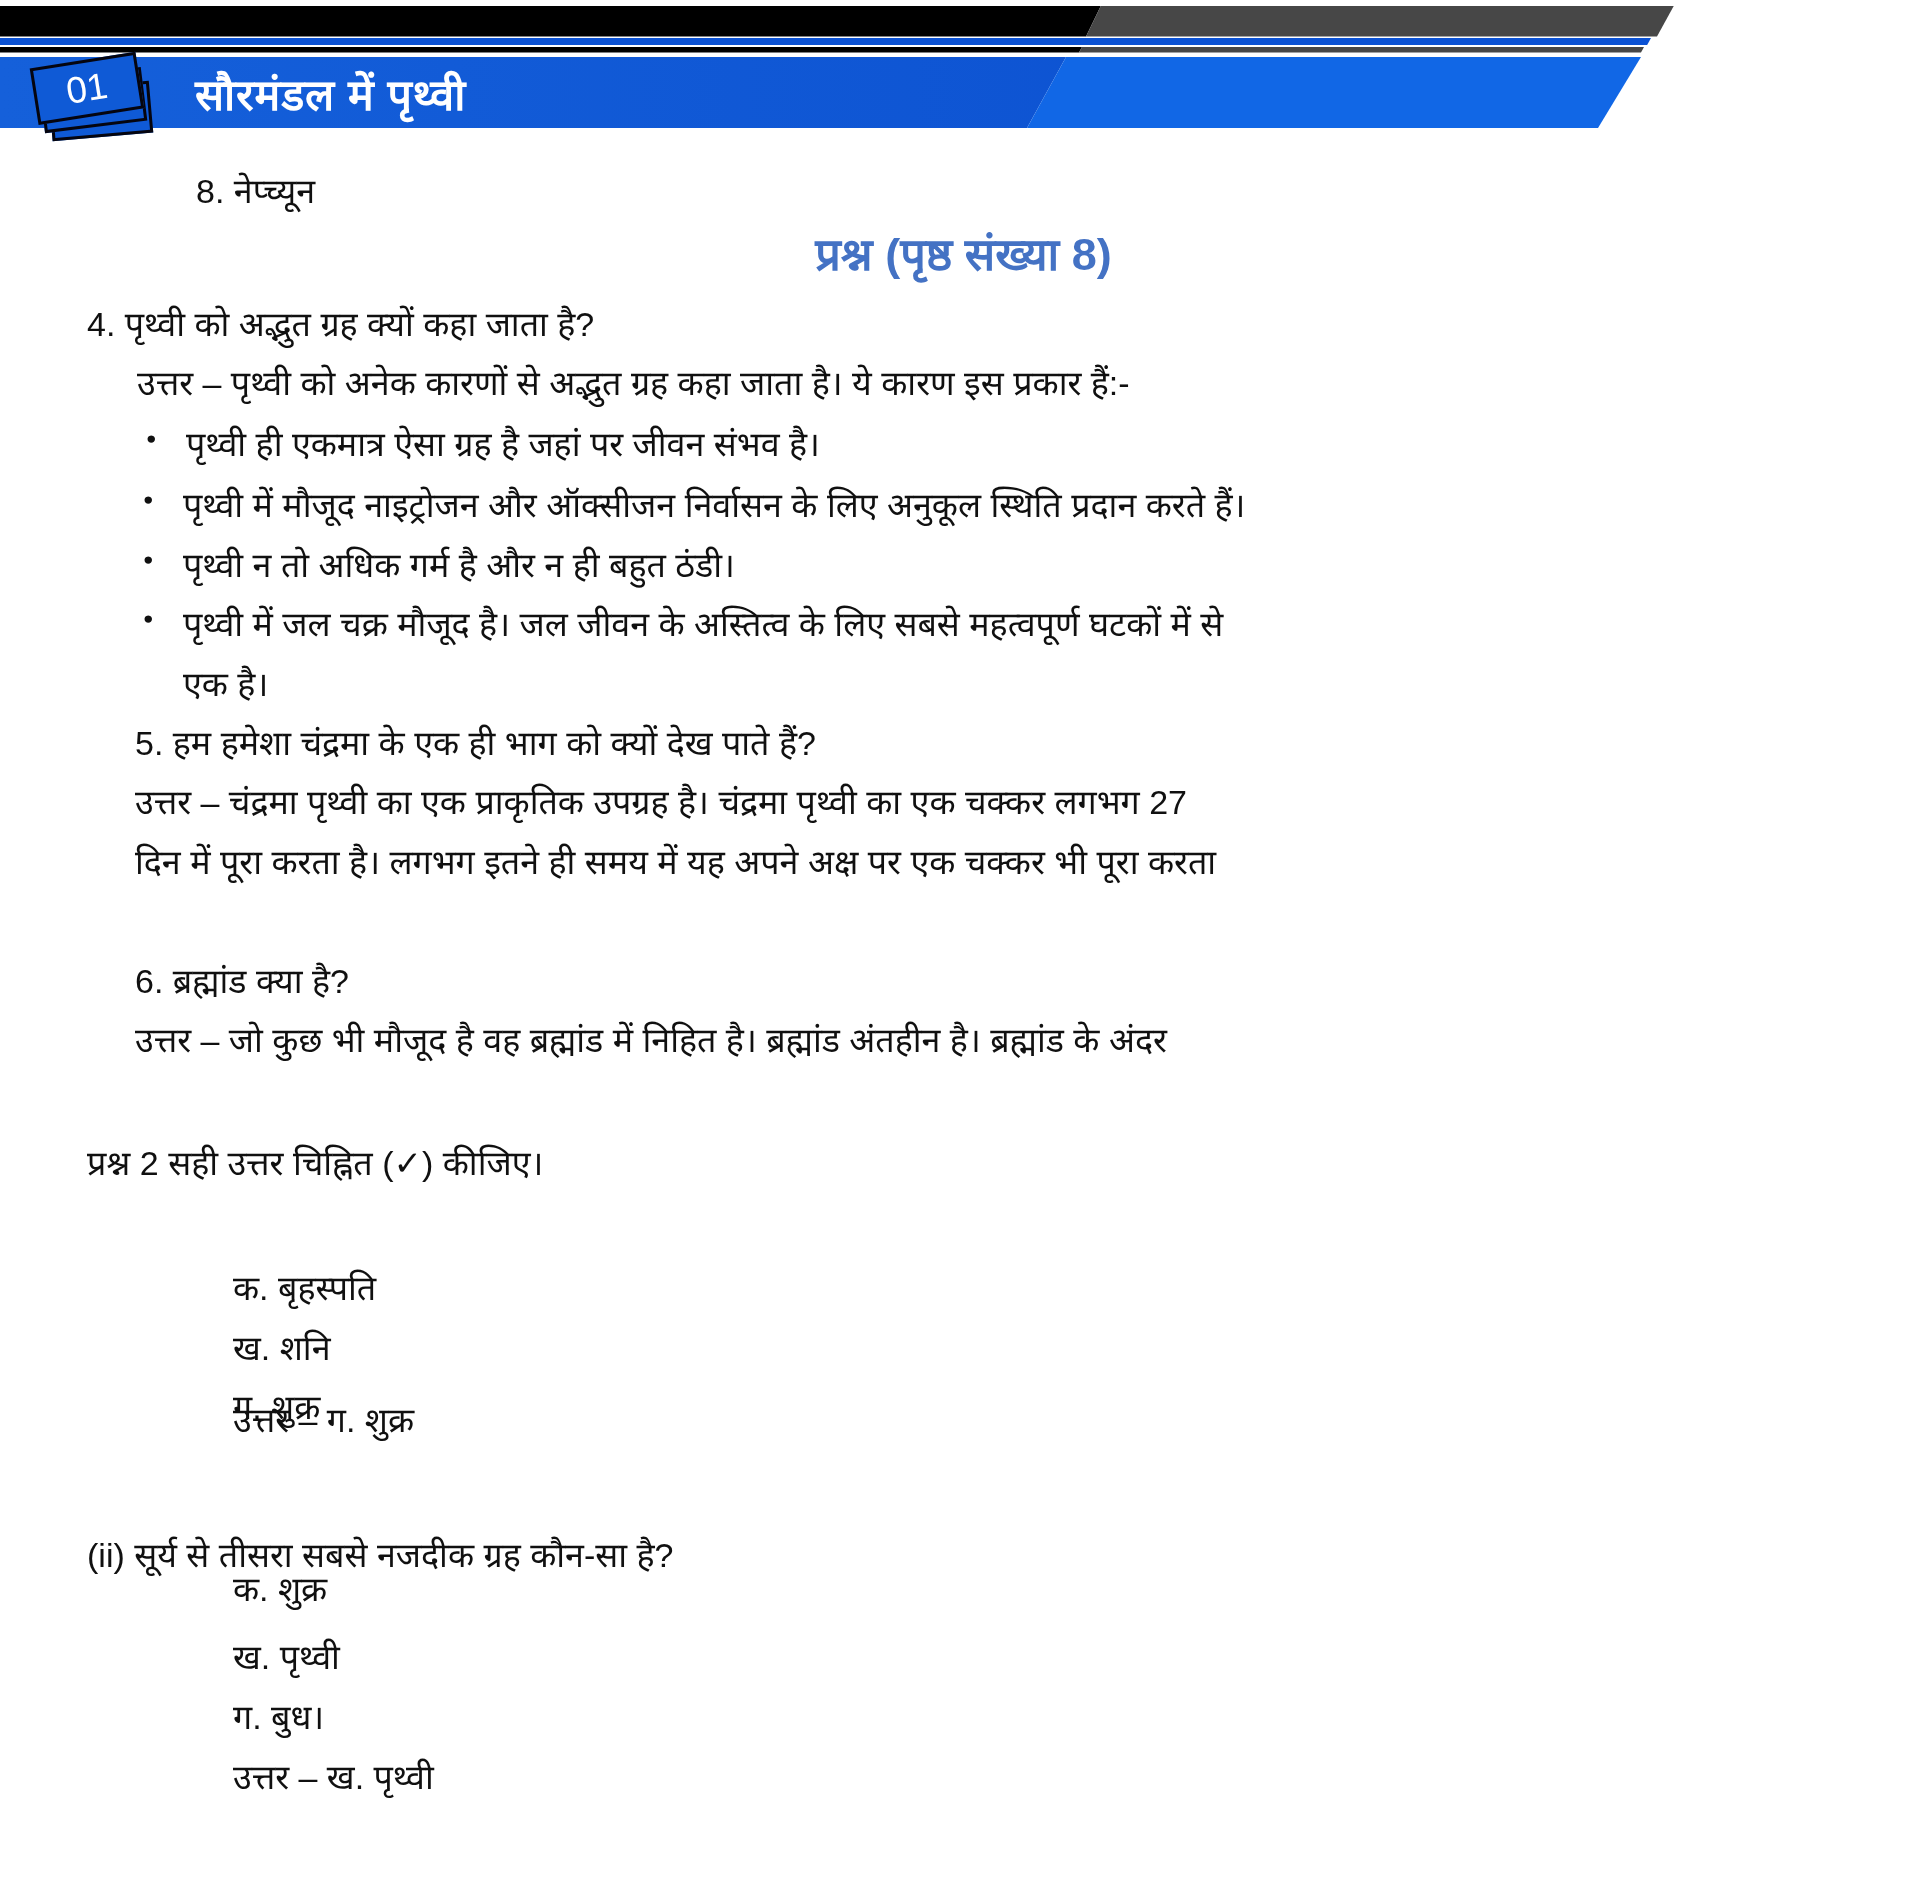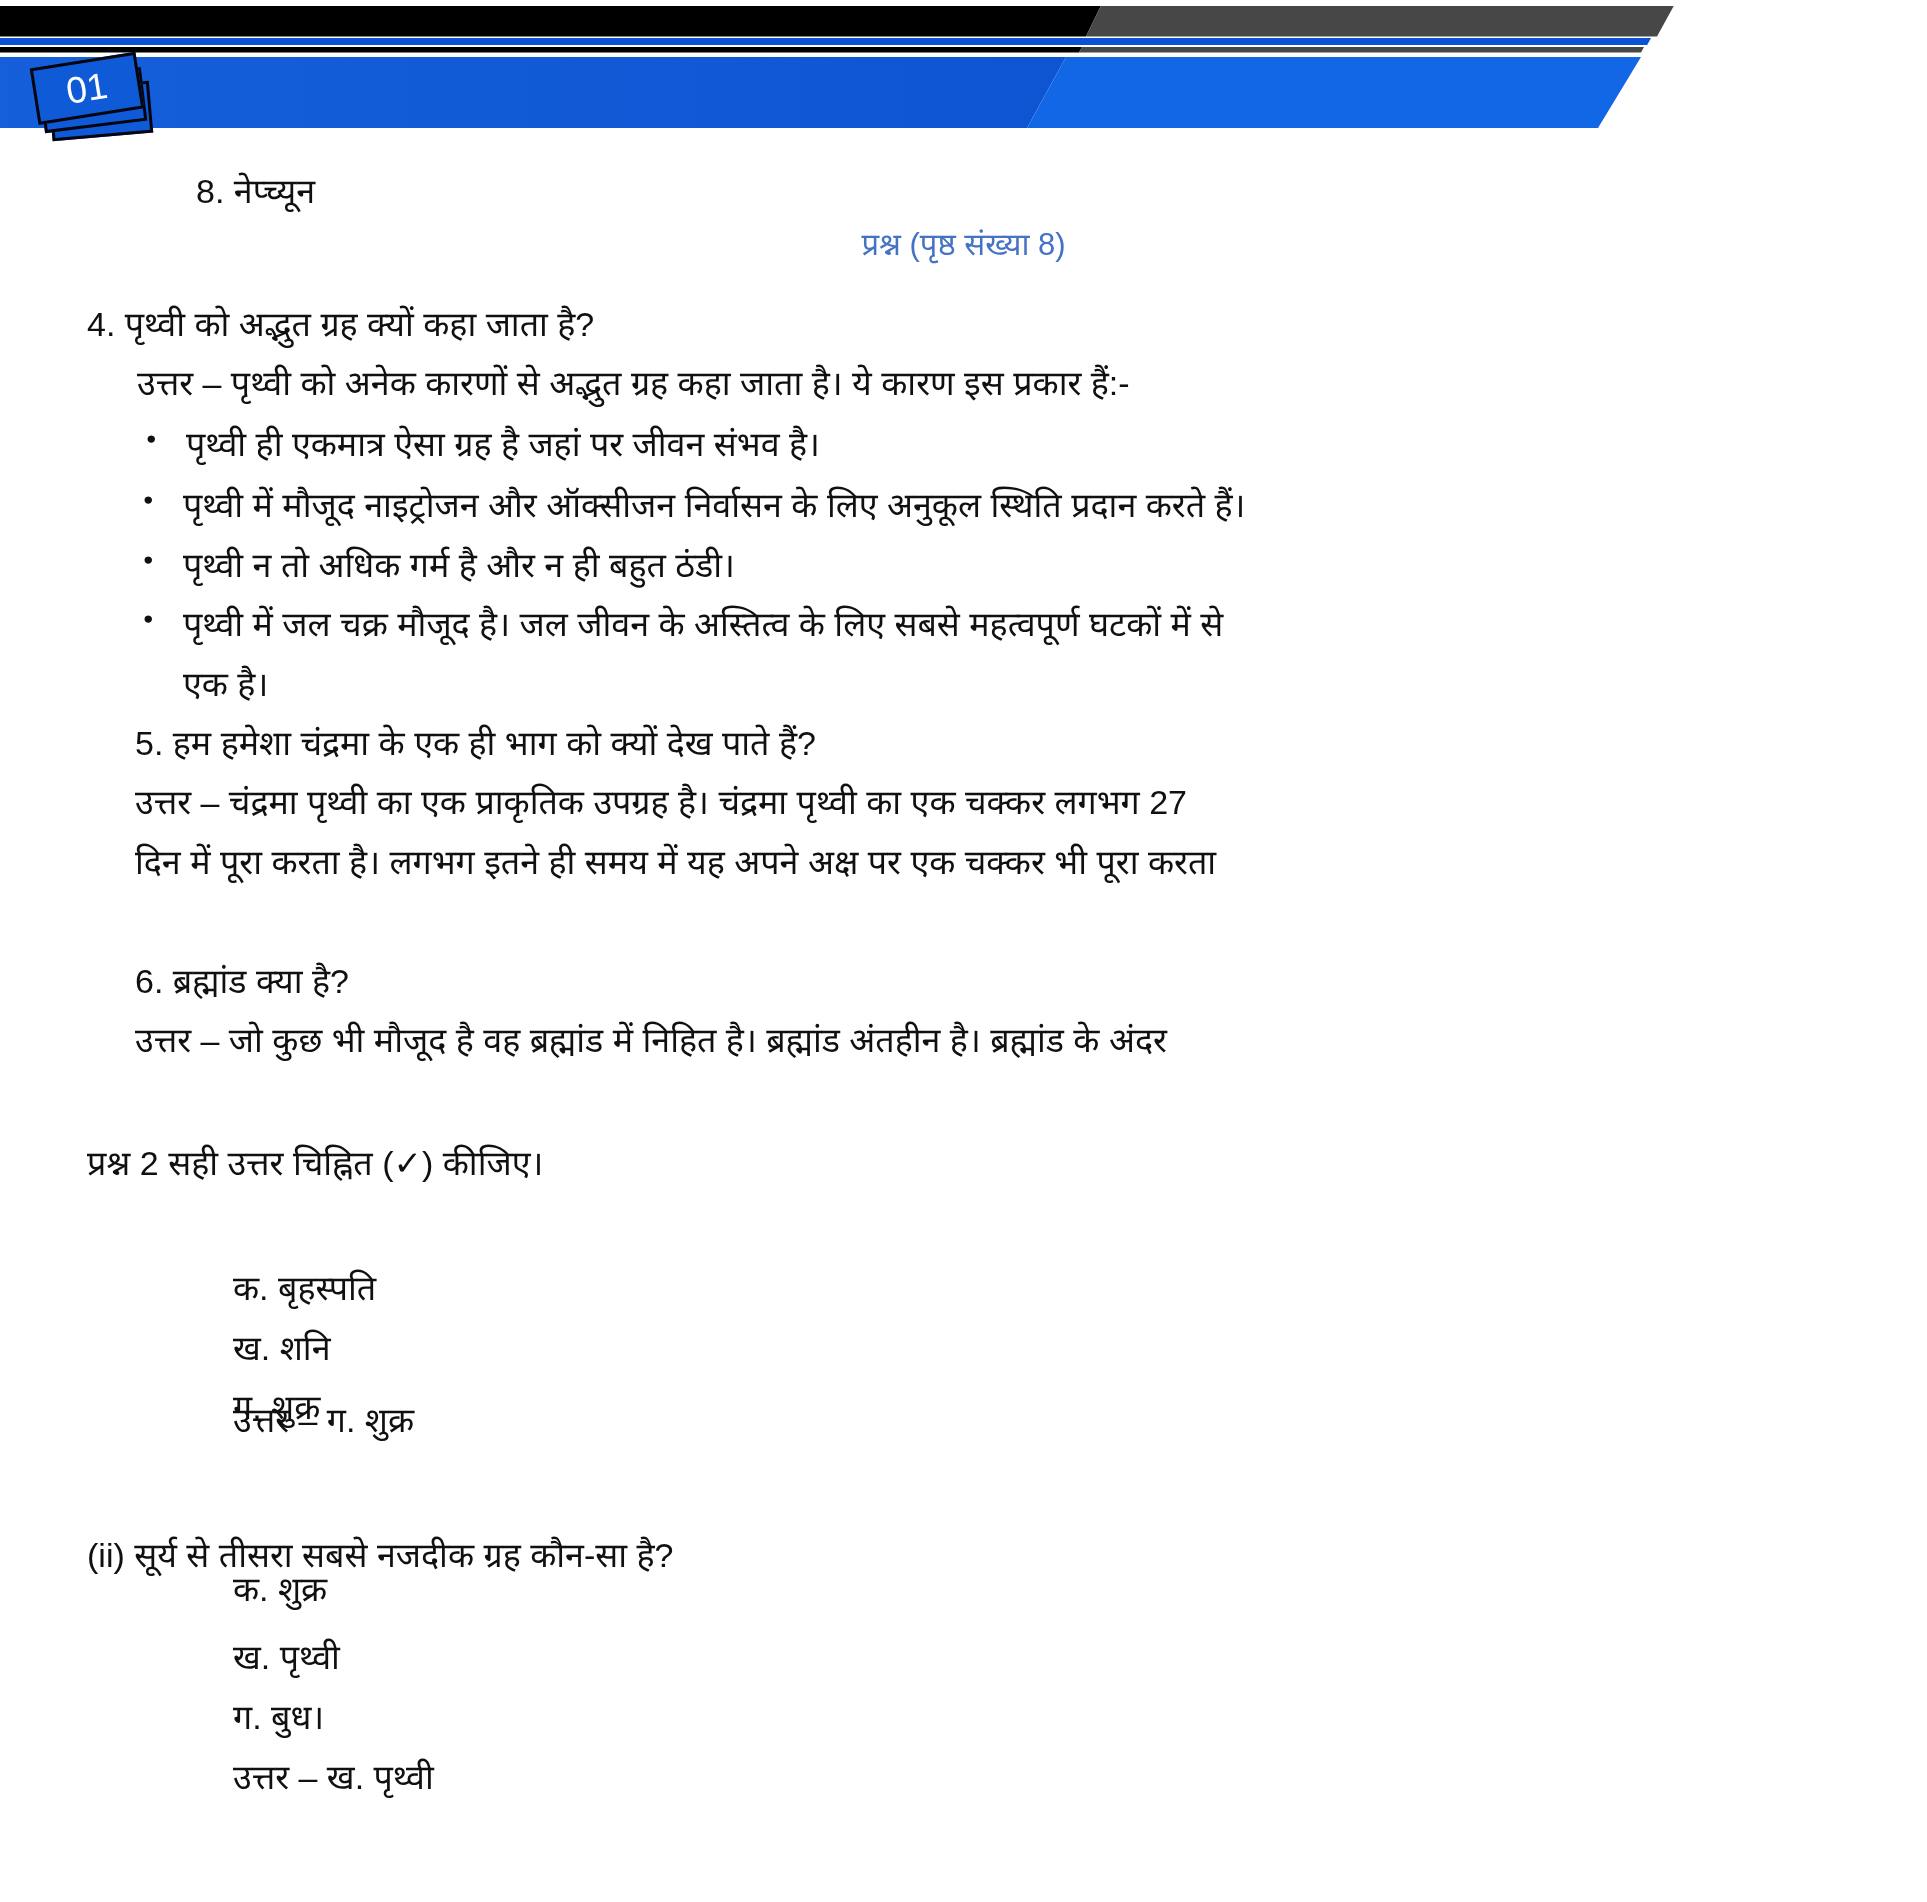--- a/index.html
+++ b/index.html
@@ -41,21 +41,21 @@
   .book .pg{position:absolute;border:3.7px solid #05050f;background:#0f5ad6;}
   .book .pg3{left:14.6px;top:33px;width:95px;height:46px;transform:rotate(4deg);}
   .book .pg2{left:8.2px;top:20px;width:97px;height:48px;transform:rotate(2deg);}
   .book .pg1{left:1.8px;top:5.5px;width:101px;height:51px;
     display:flex;align-items:center;justify-content:center;}
   .book .num{color:#ffffff;font-size:37px;line-height:1;}
 
   
   .line{position:absolute;font-size:34px;color:#101010;white-space:nowrap;}
   .heading{position:absolute;left:0;width:1927px;text-align:center;
-    font-size:31px;font-weight:normal;color:#4472c4;white-space:nowrap;}
+    font-size:45px;font-weight:bold;color:#4472c4;white-space:nowrap;}
   .bullet{padding-left:0;}
   .bullet::before{content:"●";position:absolute;left:-40px;top:8.2px;font-size:17.4px;color:#101010;}
 </style>
 </head>
 <body>
 
 <div class="page">
 
   <div class="hdr bar-box">
     <div class="bar-black"></div>
@@ -72,20 +72,21 @@
   </div>
 
   <div class="book">
     <div class="pg pg3"></div>
     <div class="pg pg2"></div>
     <div class="pg pg1">
       <span class="num">01</span>
     </div>
   </div>
 
+  <div class="chapter-title">सौरमंडल में पृथ्वी</div>
 
   <div class="line" style="left:196px;top:167px;">8. नेप्च्यून</div>
 
   <div class="heading" style="top:222px;">प्रश्न (पृष्ठ संख्या 8)</div>
 
   <div class="line" style="left:87px;top:300px;">4. पृथ्वी को अद्भुत ग्रह क्यों कहा जाता है?</div>
   <div class="line" style="left:137px;top:359px;">उत्तर – पृथ्वी को अनेक कारणों से अद्भुत ग्रह कहा जाता है। ये कारण इस प्रकार हैं:-</div>
 
   <div class="line bullet" style="left:186px;top:420px;">पृथ्वी ही एकमात्र ऐसा ग्रह है जहां पर जीवन संभव है।</div>
   <div class="line bullet" style="left:183px;top:481px;">पृथ्वी में मौजूद नाइट्रोजन और ऑक्सीजन निर्वासन के लिए अनुकूल स्थिति प्रदान करते हैं।</div>

